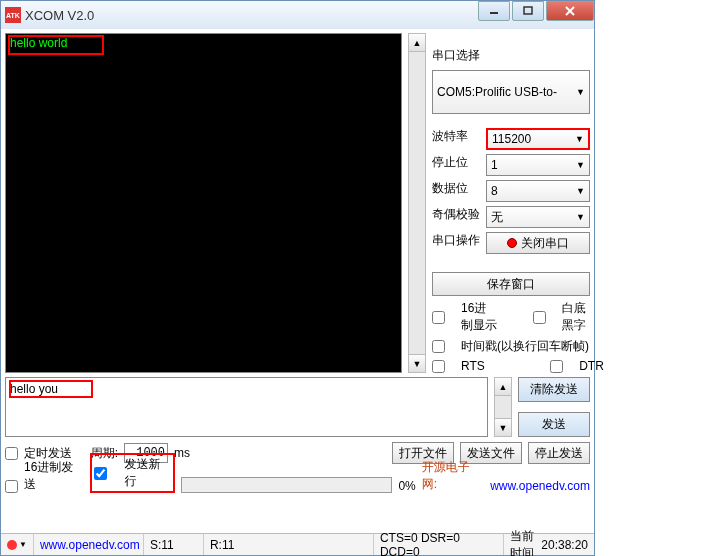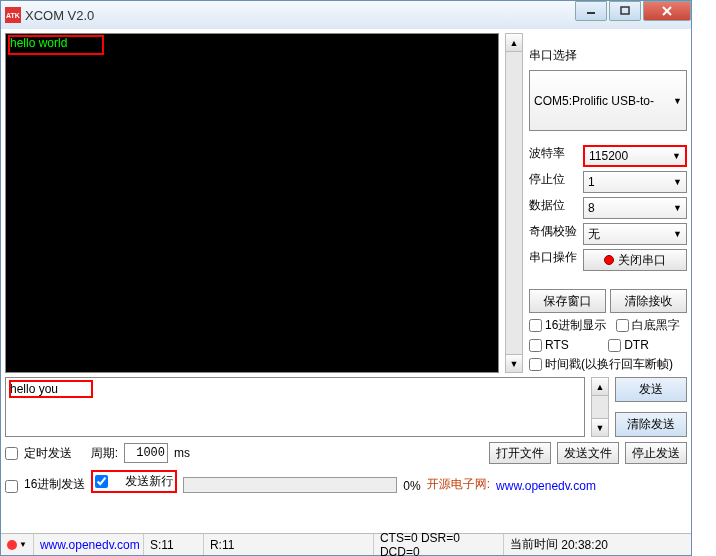--- a/index.html
+++ b/index.html
@@ -1,17 +1,17 @@
 <!DOCTYPE html>
 <html><head>
 <meta charset="utf-8">
 <style>
 * { box-sizing: border-box; margin: 0; padding: 0; font-family: "Microsoft YaHei", SimSun, Arial, sans-serif; font-size: 12px; }
 body { width: 716px; height: 556px; background: #fff; overflow: hidden; }
-.window { width: 692px; height: 556px; border: 1px solid #6b8fb5; display: flex; flex-direction: column; }
+.window { width: 595px; height: 556px; border: 1px solid #6b8fb5; display: flex; flex-direction: column; }
 .titlebar { height: 28px; background: linear-gradient(#f5f9fd,#dce8f5); display: flex; align-items: center; padding-left: 4px; }
 .title-icon { width: 16px; height: 16px; background: #d33; color: #fff; font-size: 7px; font-weight: bold; display: flex; align-items: center; justify-content: center; margin-right: 4px; }
 .title-text { flex: 1; color: #333; font-size: 13px; }
 .win-buttons { display: flex; height: 20px; margin-top: -8px; }
 .win-btn { width: 32px; height: 20px; margin-left: 2px; display: flex; align-items: center; justify-content: center; border: 1px solid #8aa; border-radius: 0 0 2px 2px; }
 .win-min, .win-max { background: linear-gradient(#e8f2fb,#c6dbf0); }
 .win-close { width: 48px; background: linear-gradient(#e67a6f,#c9493a); color: #fff; font-weight: bold; }
 .content { flex: 1; display: flex; flex-direction: column; padding: 4px; gap: 4px; }
 .upper { display: flex; gap: 6px; height: 340px; }
 .terminal { flex: 1; background: #000; color: #0f0; font-family: "Courier New", monospace; font-size: 13px; padding: 2px 4px; position: relative; border: 1px solid #888; }
@@ -27,21 +27,21 @@
 .row { display: flex; gap: 4px; }
 .row label { width: 50px; font-size: 12px; }
 .select { flex: 1; height: 22px; border: 1px solid #888; background: linear-gradient(#fff,#eee); padding: 0 4px; display: flex; align-items: center; justify-content: space-between; font-size: 12px; }
 .select .arrow { font-size: 9px; }
 .baud-hl { border: 2px solid #f00 !important; }
 .port-btn { flex: 1; height: 22px; border: 1px solid #888; background: linear-gradient(#fdfdfd,#e4e4e4); display: flex; align-items: center; justify-content: center; gap: 4px; font-size: 12px; }
 .red-dot { width: 10px; height: 10px; border-radius: 50%; background: #f00; border: 1px solid #800; }
 .btn { height: 24px; border: 1px solid #888; background: linear-gradient(#fdfdfd,#e4e4e4); padding: 0 6px; display: flex; align-items: center; justify-content: center; font-size: 12px; }
 .btn-row2 { display: flex; gap: 4px; }
 .btn-row2 .btn { flex: 1; }
-.chk-row { display: flex; align-items: center; gap: 3px; font-size: 12px; }
+.chk-row { display: flex; align-items: center; gap: 16px; font-size: 12px; }
 .chk-row input { width: 13px; height: 13px; }
 .tabs { display: flex; border-bottom: 1px solid #999; height: 22px; }
 .tab { padding: 2px 8px; border: 1px solid #999; border-bottom: none; background: #eee; font-size: 12px; margin-right: -1px; }
 .tab.active { background: #fff; }
 .send-area { display: flex; gap: 6px; height: 60px; }
 .send-input { flex: 1; border: 1px solid #888; padding: 4px; font-family: "Courier New", monospace; font-size: 13px; position: relative; background:#fff; }
 .rb-input { left: 3px; top: 2px; width: 84px; height: 18px; }
 .send-side { width: 72px; display: flex; flex-direction: column; gap: 10px; justify-content: flex-start; }
 .send-side .btn { height: 26px; background: linear-gradient(#eaf2fb,#cde0f3); }
 .bottom-ctrl { display: flex; align-items: center; gap: 6px; font-size: 12px; height: 24px; }
@@ -134,45 +134,44 @@
         <div class="row">
             <label>串口操作</label>
             <div class="port-btn">
               <span class="red-dot"></span>
               <span>关闭串口</span>
             </div>
           </div>
         <div style="height:10px"></div>
         <div class="btn-row2">
           <div class="btn">保存窗口</div>
-          <div class="btn">清除接收</div>
         </div>
         <div class="chk-row"><input type="checkbox" style=""><span>16进制显示</span>&nbsp;<input type="checkbox" style=""><span>白底黑字</span></div>
-        <div class="chk-row"><input type="checkbox" style=""><span>RTS</span>&nbsp;&nbsp;&nbsp;&nbsp;&nbsp;&nbsp;&nbsp;&nbsp;&nbsp;&nbsp;<input type="checkbox" style=""><span>DTR</span></div>
         <div class="chk-row">
             <input type="checkbox" style="">
             <span>时间戳(以换行回车断帧)</span>
           </div>
+        <div class="chk-row"><input type="checkbox" style=""><span>RTS</span>&nbsp;&nbsp;&nbsp;&nbsp;&nbsp;&nbsp;&nbsp;&nbsp;&nbsp;&nbsp;<input type="checkbox" style=""><span>DTR</span></div>
       </div>
     </div>
 
 
     <div class="send-area">
       <div class="send-input">
         <span>hello you</span>
         <div class="red-box rb-input"></div>
       </div>
       <div class="scrollbar">
         <div class="sb-btn">▲</div>
         <div class="sb-track"></div>
         <div class="sb-btn">▼</div>
       </div>
       <div class="send-side">
+        <div class="btn">清除发送</div>
         <div class="btn">发送</div>
-        <div class="btn">清除发送</div>
       </div>
     </div>
 
     <div class="bottom-ctrl">
       <input type="checkbox" style=""><span>定时发送</span>
       &nbsp;&nbsp;<span>周期:</span>
       <input class="period-input" value="1000" style="">
       <span>ms</span>
       <div style="flex:1"></div>
       <div class="btn">打开文件</div>

